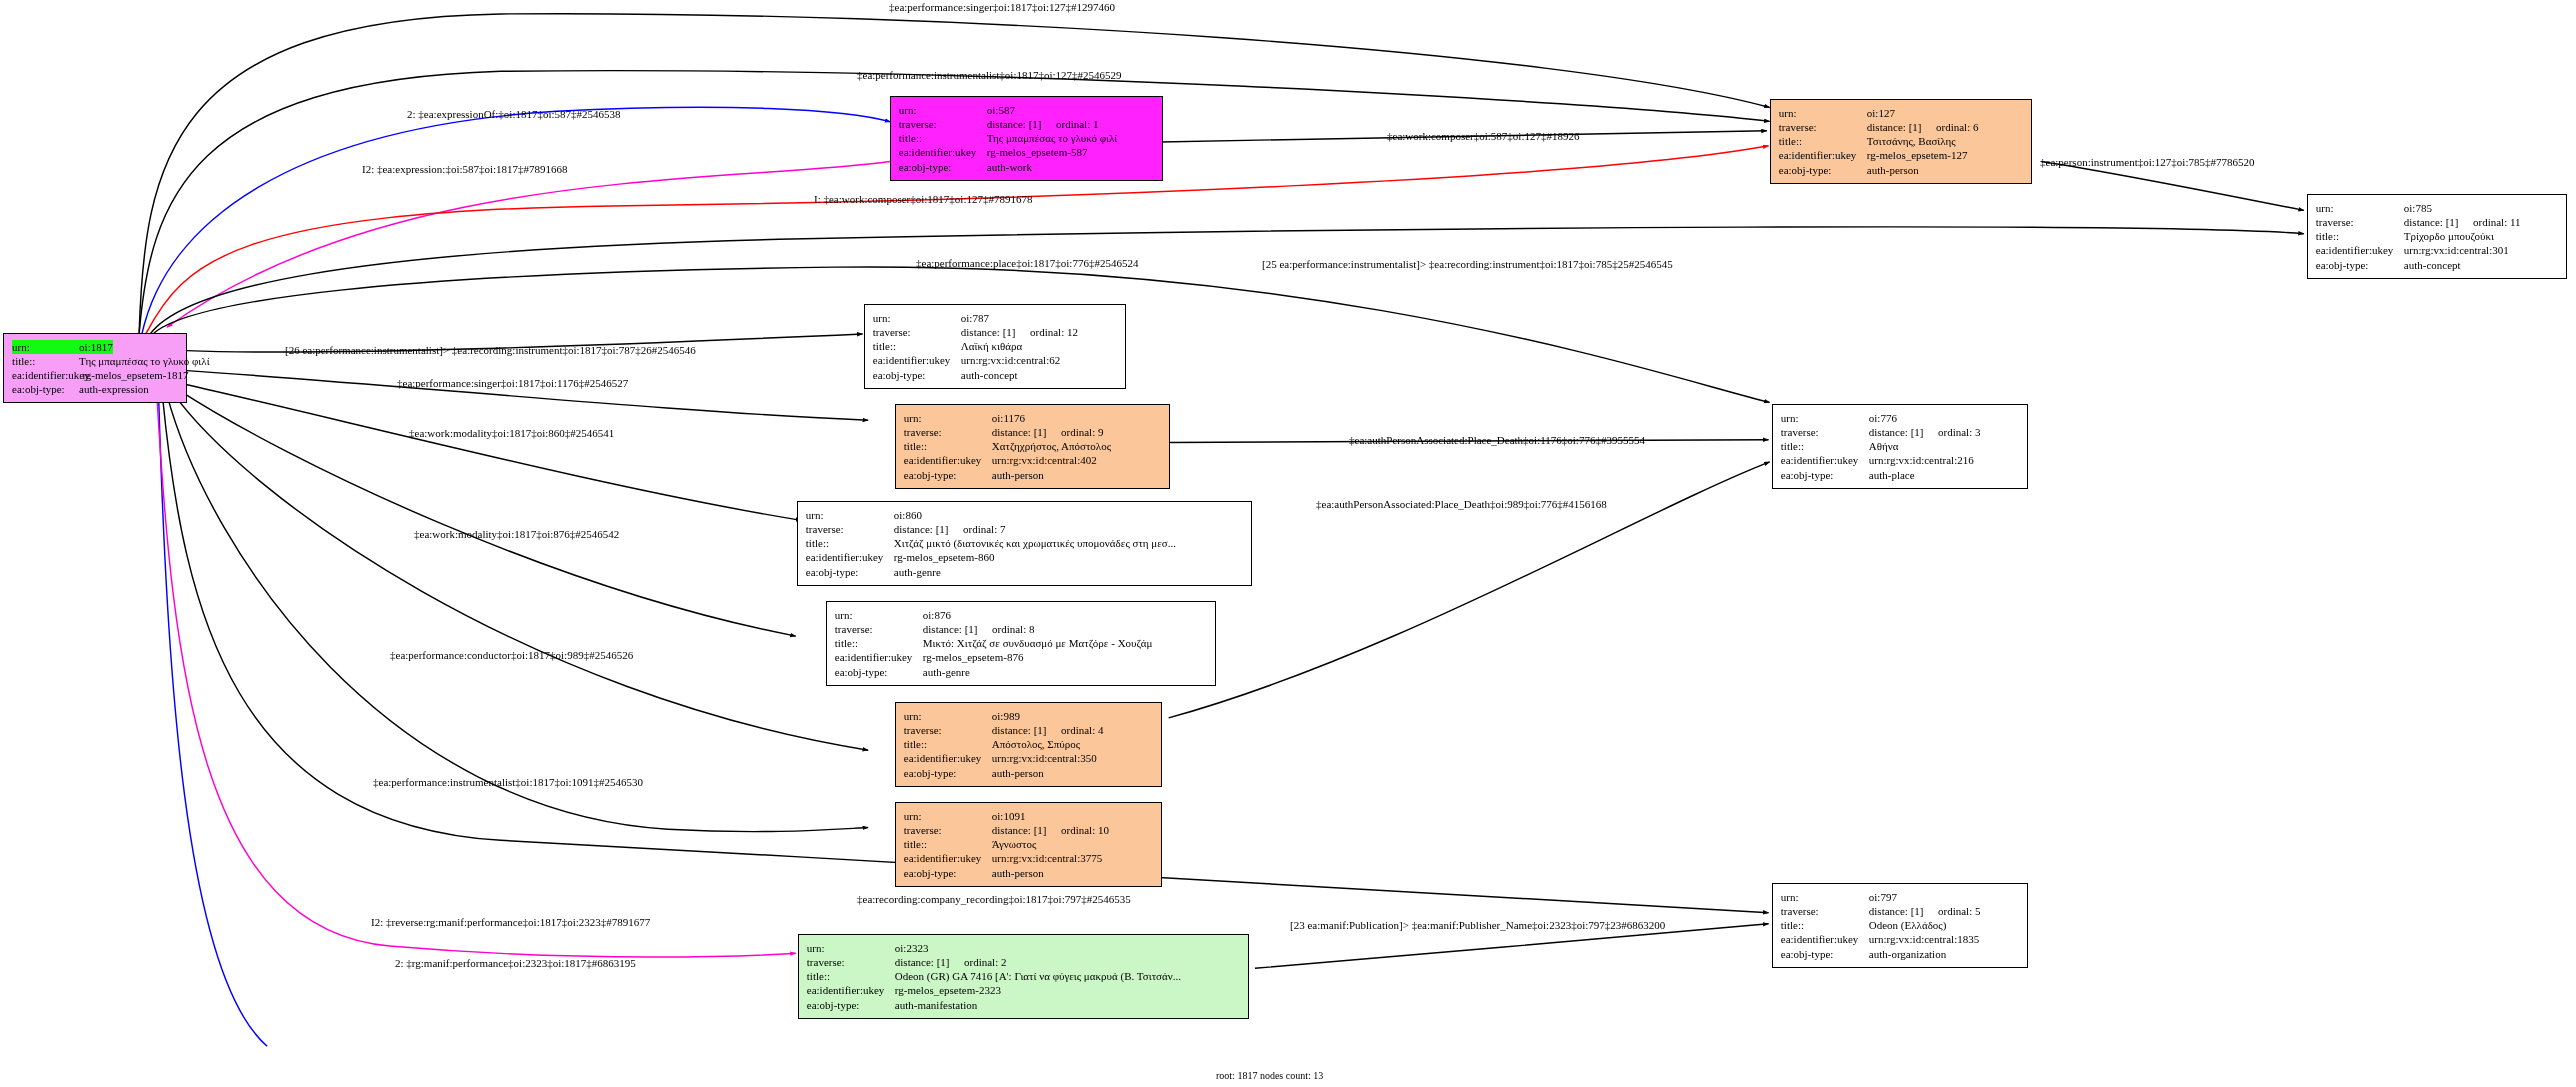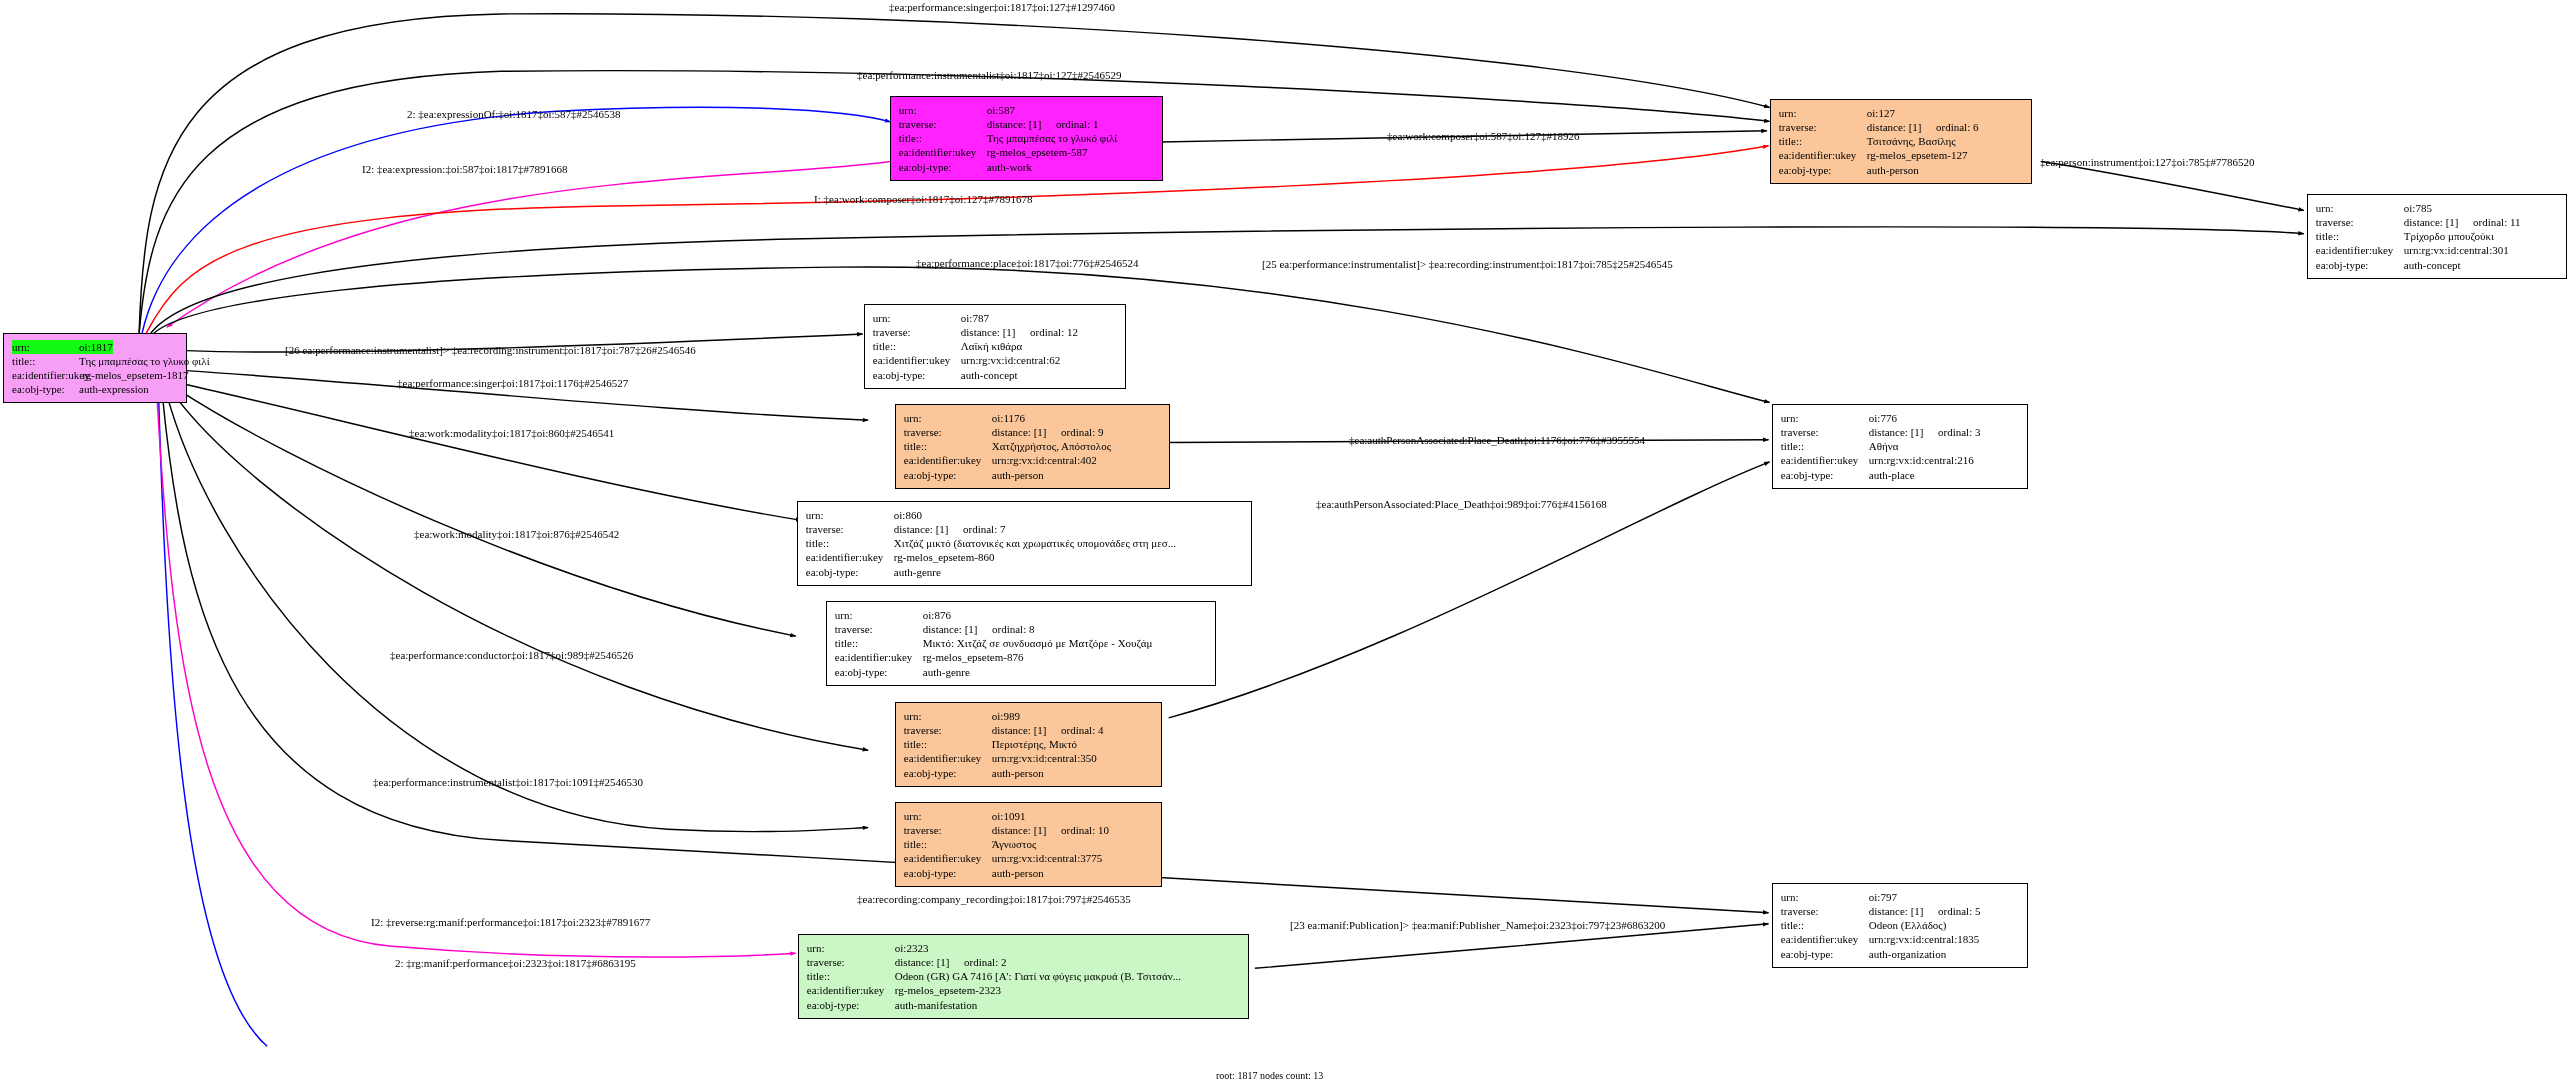--- a/index.html
+++ b/index.html
@@ -307,21 +307,21 @@
       <span class="k">urn:</span>
       <span class="v">oi:989</span>
     </div>
     <div class="row trav">
       <span class="k">traverse:</span>
       <span class="v d">distance: [1]</span>
       <span class="v">ordinal: 4</span>
     </div>
     <div class="row">
       <span class="k">title::</span>
-      <span class="v">Περιστέρης, Μικτό</span>
+      <span class="v">Απόστολος, Σπύρος</span>
     </div>
     <div class="row">
       <span class="k">ea:identifier:ukey</span>
       <span class="v">urn:rg:vx:id:central:350</span>
     </div>
     <div class="row">
       <span class="k">ea:obj-type:</span>
       <span class="v">auth-person</span>
     </div>
   </div>

